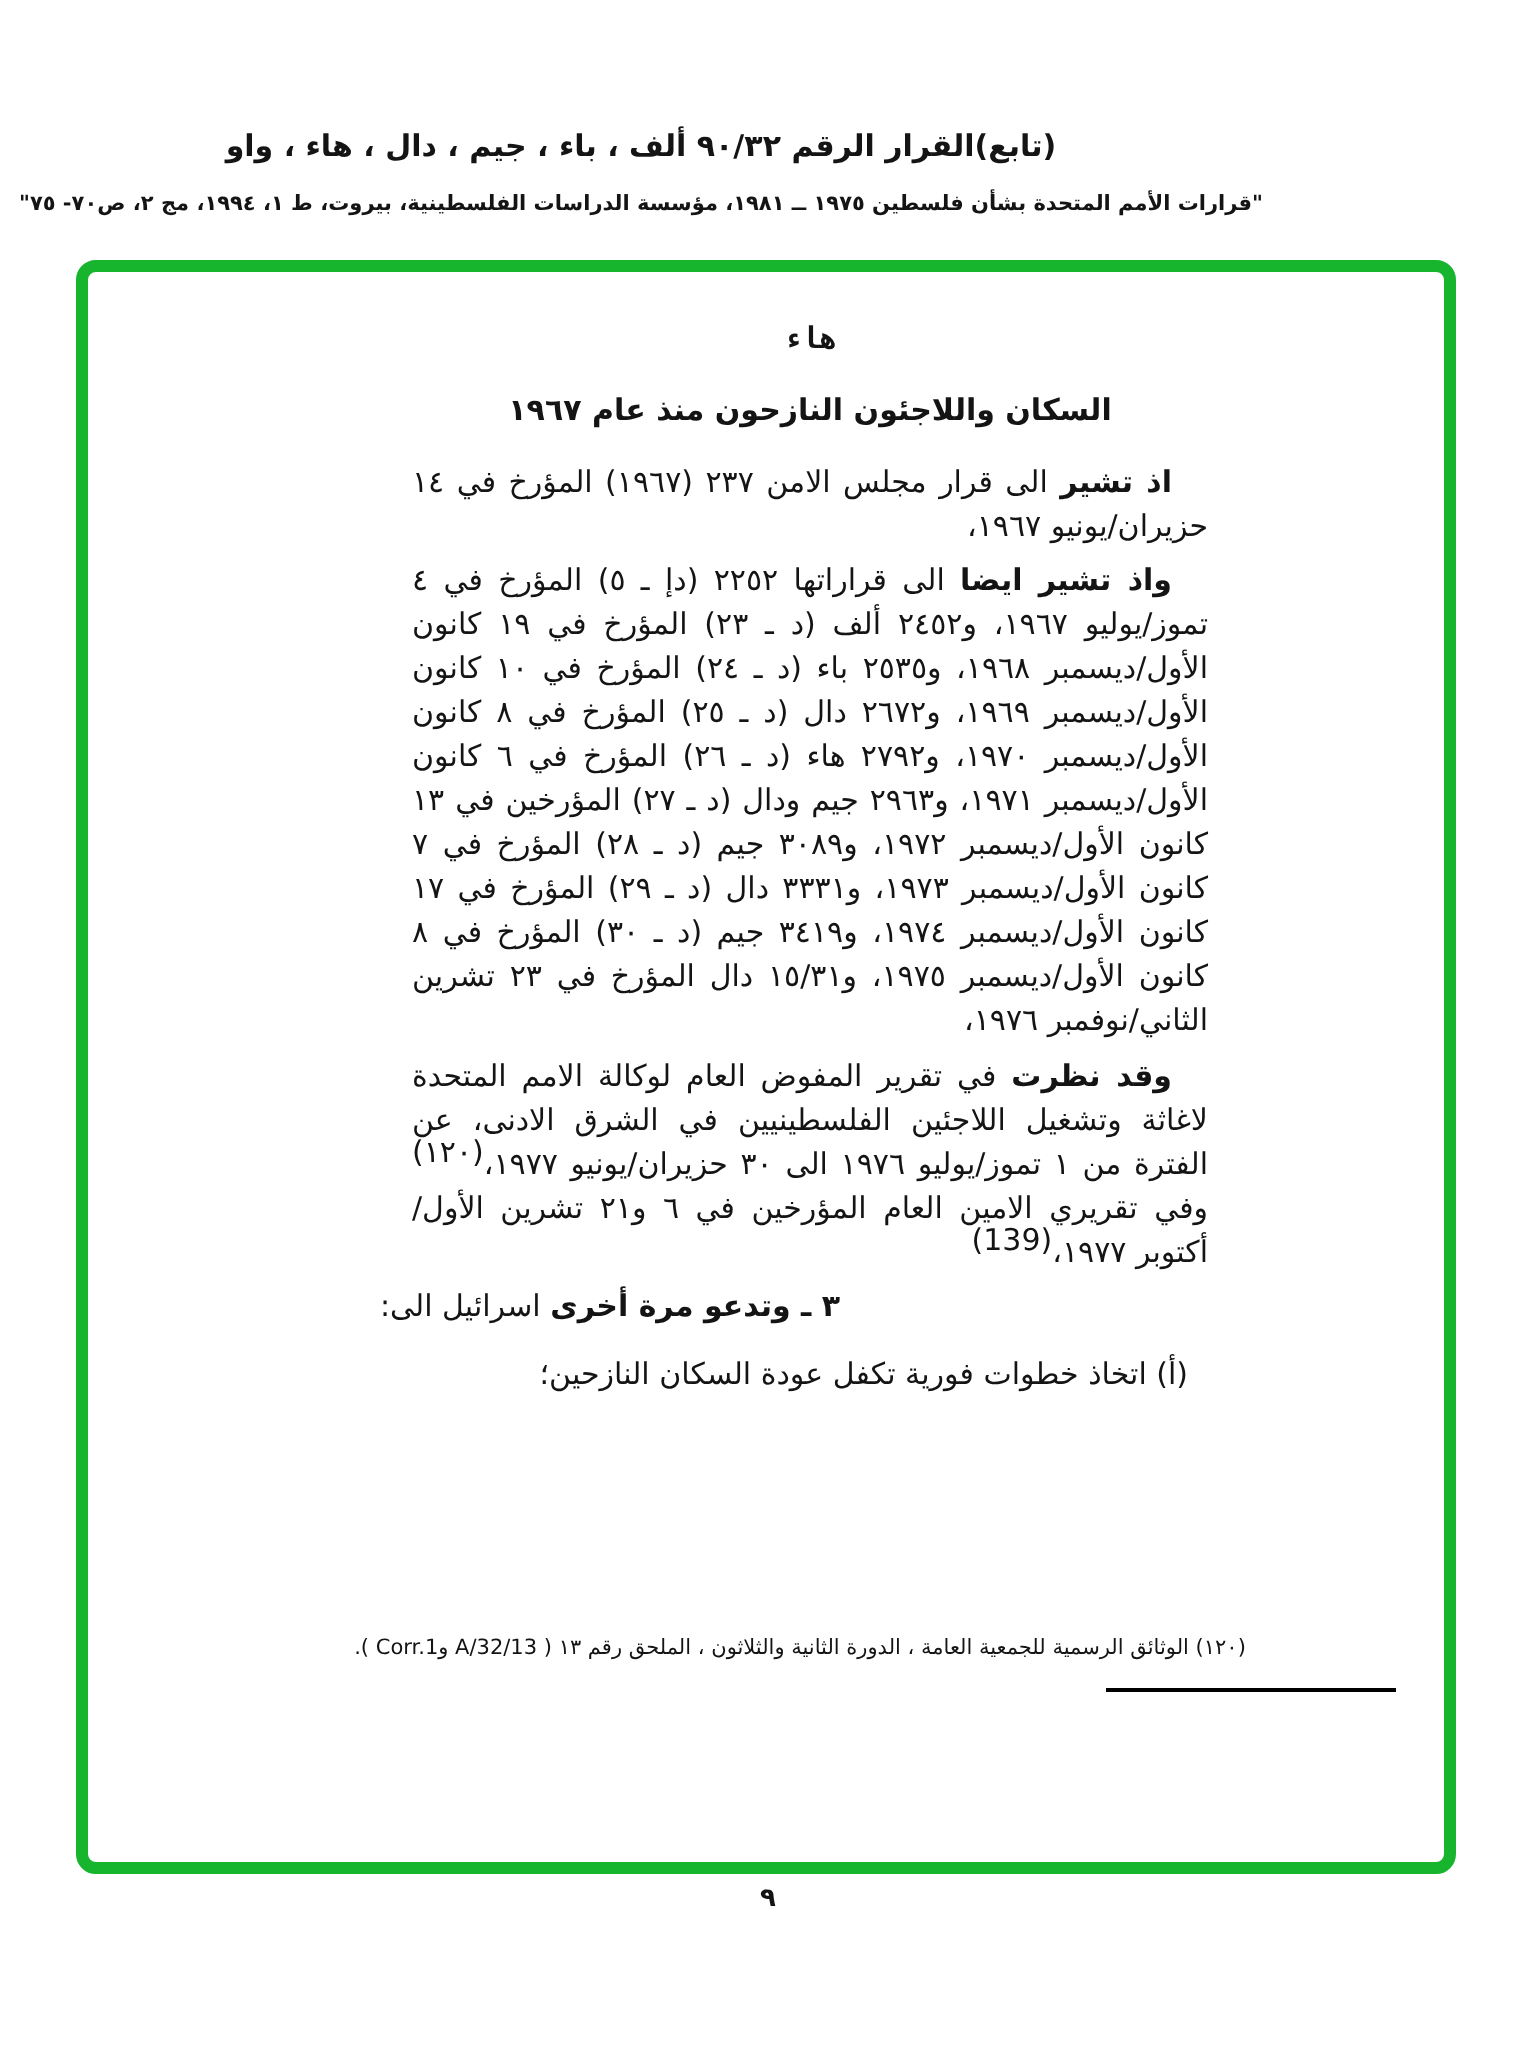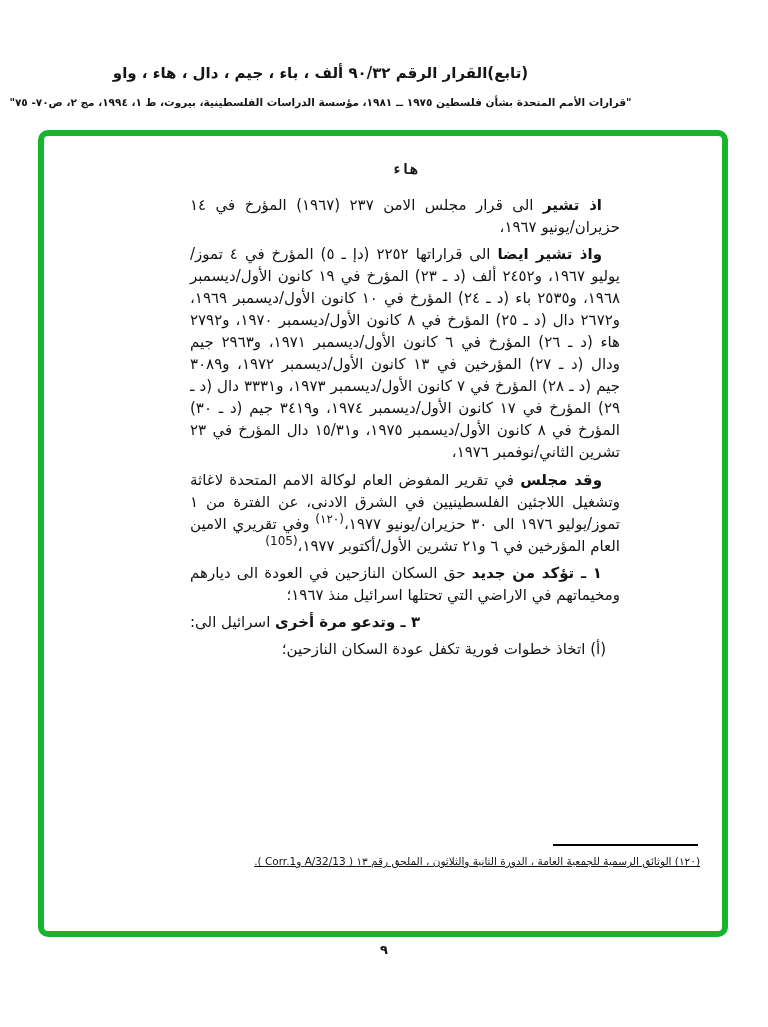--- a/index.html
+++ b/index.html
@@ -34,36 +34,36 @@
     top:160px;left:190px;
     width:430px;
     direction:rtl;
     font-size:15px;line-height:22px;
     text-align:justify;
   }
   .center{text-align:center;}
   .sec-letter{font-weight:bold;margin:0 0 12px;font-family:Liberation Mono, monospace;}
   .doc-title{font-weight:bold;margin:0 0 14px;}
   .opening{font-weight:bold;margin:0 0 5px;text-align:right;}
-  p.para{margin:0 0 5px;text-indent:18px;}
+  p.para{margin:0 16px 5px;text-indent:18px;}
   p.mt{margin-top:6px;}
   p.item{margin:0 0 5px;text-indent:18px;}
   p.item-lg{text-indent:46px;text-align:left;}
-  p.subitem{text-indent:14px;text-align:right;margin:0;}
-  sup{font-size:12px;line-height:0;}
+  p.subitem{text-indent:14px;text-align:right;margin:12px;}
+  sup{font-size:15px;line-height:0;}
 
   
   .fn-rule{
     position:absolute;top:844px;left:553px;width:145px;
     border-top:2px solid #000;
   }
   .footnotes{
-    position:absolute;top:850px;right:68px;left:100px;
-    direction:rtl;text-align:right;
-    font-size:10.5px;line-height:23px;text-decoration:underline;
+    position:absolute;top:813px;right:68px;left:100px;
+    direction:rtl;text-align:center;
+    font-size:10.5px;line-height:23px;
   }
 
   
   .pagenum{
     position:absolute;top:942px;left:0;width:768px;
     text-align:center;font-weight:bold;font-size:13px;
   }
 </style>
 </head>
 <body style="color: rgb(20, 20, 20);">
@@ -72,29 +72,29 @@
 
   <div class="hdr hdr1">(تابع)القرار الرقم ٩٠/٣٢ ألف ، باء ، جيم ، دال ، هاء ، واو</div>
   <div class="hdr hdr2">"قرارات الأمم المتحدة بشأن فلسطين ١٩٧٥ ــ ١٩٨١، مؤسسة الدراسات الفلسطينية، بيروت، ط ١، ١٩٩٤، مج ٢، ص٧٠- ٧٥"</div>
 
   <div class="frame" style="border-color: rgb(23, 180, 46);"></div>
 
   <div class="doc">
 
     <p class="center sec-letter">هاء</p>
 
+    <p class="center doc-title">السكان واللاجئون النازحون منذ عام ١٩٦٧</p>
 
 
     <p class="para"><b>اذ تشير</b><span> الى قرار مجلس الامن ٢٣٧ (١٩٦٧) المؤرخ في ١٤ حزيران/يونيو ١٩٦٧،</span></p>
 
     <p class="para"><b>واذ تشير ايضا</b><span> الى قراراتها ٢٢٥٢ (دإ ـ ٥) المؤرخ في ٤ تموز/يوليو ١٩٦٧، و٢٤٥٢ ألف (د ـ ٢٣) المؤرخ في ١٩ كانون الأول/ديسمبر ١٩٦٨، و٢٥٣٥ باء (د ـ ٢٤) المؤرخ في ١٠ كانون الأول/ديسمبر ١٩٦٩، و٢٦٧٢ دال (د ـ ٢٥) المؤرخ في ٨ كانون الأول/ديسمبر ١٩٧٠، و٢٧٩٢ هاء (د ـ ٢٦) المؤرخ في ٦ كانون الأول/ديسمبر ١٩٧١، و٢٩٦٣ جيم ودال (د ـ ٢٧) المؤرخين في ١٣ كانون الأول/ديسمبر ١٩٧٢، و٣٠٨٩ جيم (د ـ ٢٨) المؤرخ في ٧ كانون الأول/ديسمبر ١٩٧٣، و٣٣٣١ دال (د ـ ٢٩) المؤرخ في ١٧ كانون الأول/ديسمبر ١٩٧٤، و٣٤١٩ جيم (د ـ ٣٠) المؤرخ في ٨ كانون الأول/ديسمبر ١٩٧٥، و١٥/٣١ دال المؤرخ في ٢٣ تشرين الثاني/نوفمبر ١٩٧٦،</span></p>
 
-    <p class="para mt"><b>وقد مجلس</b><span> في تقرير المفوض العام لوكالة الامم المتحدة لاغاثة وتشغيل اللاجئين الفلسطينيين في الشرق الادنى، عن الفترة من ١ تموز/يوليو ١٩٧٦ الى ٣٠ حزيران/يونيو ١٩٧٧،</span><sup>(١٢٠)</sup><span> وفي تقريري الامين العام المؤرخين في ٦ و٢١ تشرين الأول/أكتوبر ١٩٧٧،</span><sup>(105)</sup></p>
+    <p class="para mt"><b>وقد نظرت</b><span> في تقرير المفوض العام لوكالة الامم المتحدة لاغاثة وتشغيل اللاجئين الفلسطينيين في الشرق الادنى، عن الفترة من ١ تموز/يوليو ١٩٧٦ الى ٣٠ حزيران/يونيو ١٩٧٧،</span><sup>(١٢٠)</sup><span> وفي تقريري الامين العام المؤرخين في ٦ و٢١ تشرين الأول/أكتوبر ١٩٧٧،</span><sup>(139)</sup></p>
 
-    <p class="item"><b><span>١ ـ </span><span>تؤكد من جديد</span></b><span> حق السكان النازحين في العودة الى ديارهم ومخيماتهم في الاراضي التي تحتلها اسرائيل منذ ١٩٦٧؛</span></p>
 
 
     <p class="item item-lg"><b><span>٣ ـ </span><span>وتدعو مرة أخرى</span></b><span> اسرائيل الى:</span></p>
 
     <p class="subitem"><span>(أ) </span><span>اتخاذ خطوات فورية تكفل عودة السكان النازحين؛</span></p>
 
   </div>
 
   <div class="fn-rule"></div>
   <div class="footnotes">

